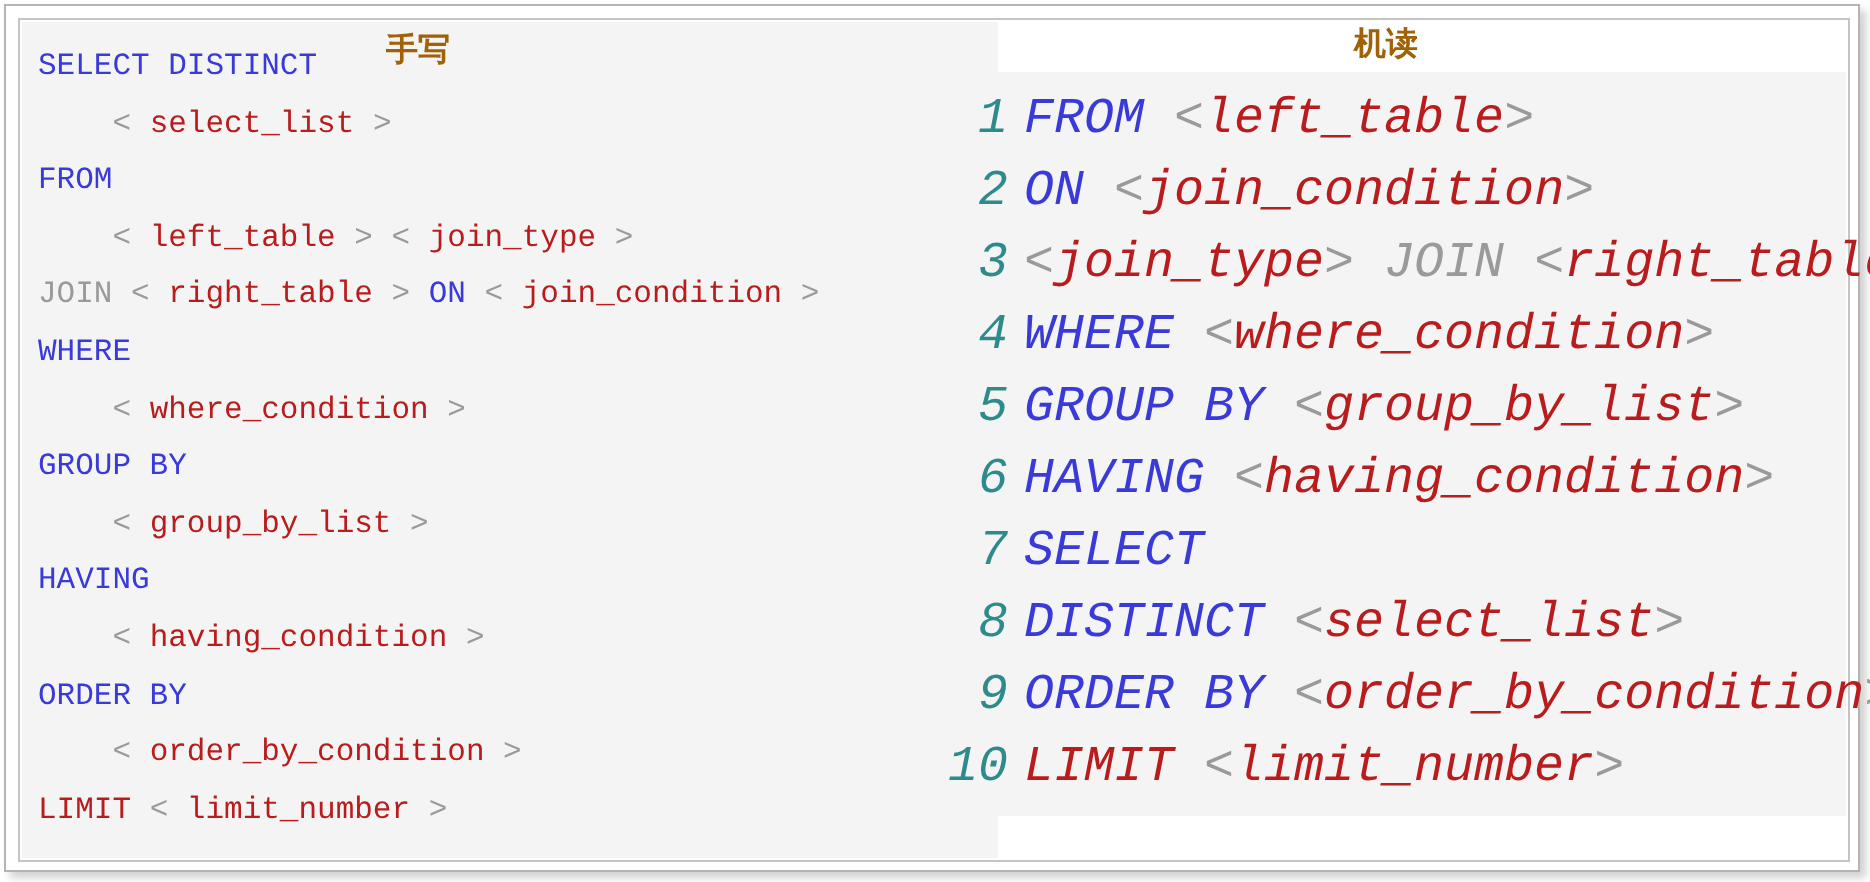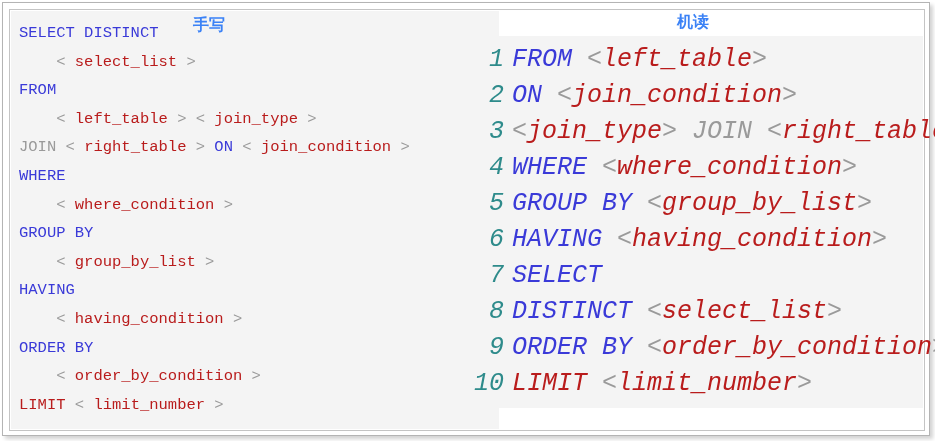--- a/index.html
+++ b/index.html
@@ -21,21 +21,21 @@
     .left-code {
       position: absolute; left: 8px; top: 8px;
       font-family: "Liberation Mono", monospace; font-size: 15.5px;
       color: #333333; white-space: pre;
     }
     .left-code .ln { height: 28.6px; line-height: 28.6px; }
     .kw { color: #3a3ad8; }
     .gr { color: #9a9a9a; }
     .tx { color: #b91c1c; }
     .label-red {
-      color: #3b82f6; font-family: "DejaVu Sans", sans-serif; font-weight: bold;
+      color: #a16207; font-family: "DejaVu Sans", sans-serif; font-weight: bold;
       font-size: 16px;
       text-align: center;
     }
     .left-label { position: absolute; left: 190px; top: 8px; line-height: 28px; }
     .right-label { position: absolute; left: 674px; top: 7px; line-height: 24px; }
     .right-panel {
       position: absolute; left: 463px; top: 26px; width: 450px; height: 372px;
       background: #f4f4f4;
     }
     .right-code {

